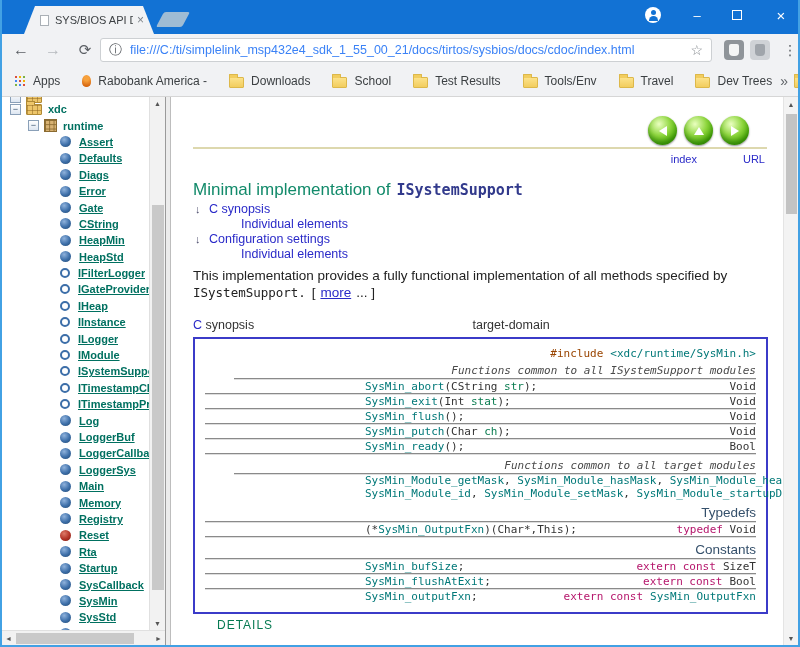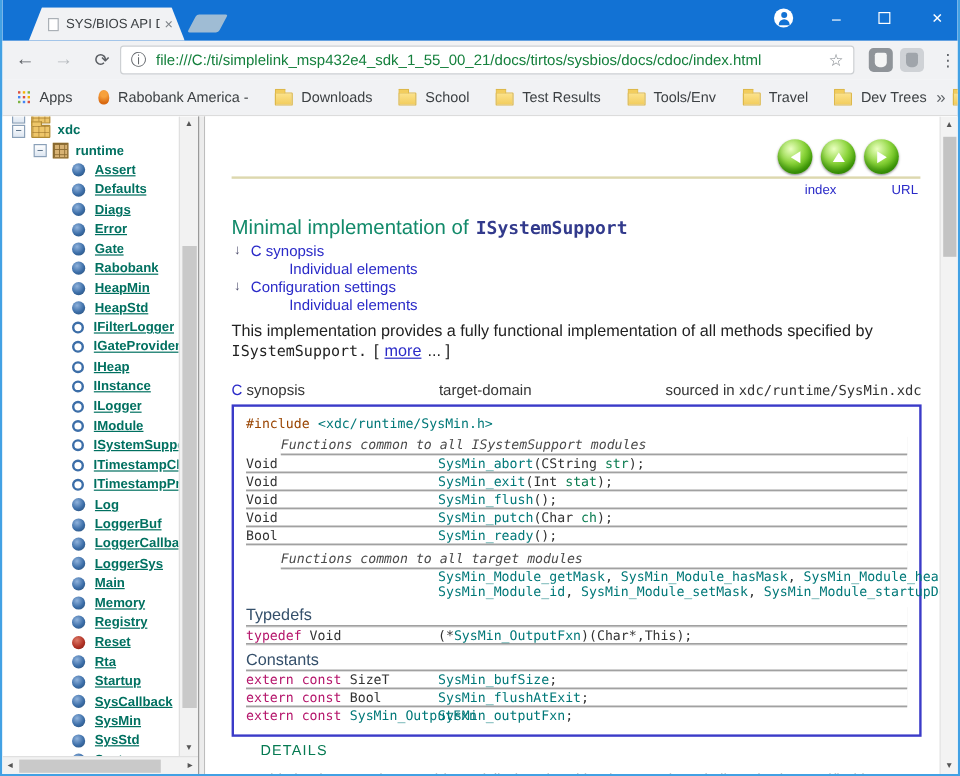--- a/index.html
+++ b/index.html
@@ -28,21 +28,21 @@
   .max-box { width:10px; height:10px; border:1px solid #fff; }
 
   
   .toolbar { height:32px; background:#f1f2f4; position:relative; }
   .navic { position:absolute; top:4px; width:26px; height:24px; display:flex; align-items:center; justify-content:center;
     font-size:16px; color:#5a5e63; }
   .ic-back { left:6px; } .ic-fwd { left:38px; color:#b6babe; } .ic-reload { left:70px; font-size:15px; }
   .omnibox { position:absolute; left:98px; top:4px; width:612px; height:24px; background:#fff;
     border:1px solid #cdd0d3; border-radius:3px; display:flex; align-items:center; padding:0 8px; }
   .ob-info { font-size:13px; color:#5f6368; margin-right:8px; flex:none; }
-  .ob-url { flex:1; font-size:12.5px; color:#15803d; white-space:nowrap; overflow:hidden; }
+  .ob-url { flex:1; font-size:12.5px; color:#3b82f6; white-space:nowrap; overflow:hidden; }
   .ob-star { font-size:14px; color:#80868b; flex:none; margin-left:6px; }
   .ext { position:absolute; top:6px; width:20px; height:20px; border-radius:4px; }
   .ext1 { left:722px; background:#8f9499; } .ext2 { left:748px; background:#cfd2d6; }
   .ext::before { content:""; position:absolute; left:5px; top:4px; width:10px; height:12px; background:#fff; border-radius:2px 2px 4px 4px; opacity:.9; }
   .ext2::before { background:#9aa0a6; }
   .menu3 { position:absolute; left:778px; top:4px; width:20px; height:24px; display:flex; align-items:center; justify-content:center;
     font-size:14px; color:#5f6368; }
 
   
   .bookmarks { height:31px; background:#f1f2f4; border-bottom:1px solid #d6d6d6; display:flex; align-items:center;
@@ -128,21 +128,21 @@
   .para .mono { font-size:12.5px; }
   .para .br { color:#222; margin:0 2px; }
   .morelink { color:#2a2ac8; text-decoration:underline; margin:0 3px; }
 
   .synbar { position:absolute; left:22px; top:221px; width:575px; display:flex; font-size:12.5px; color:#333; }
   .synbar .cblue { color:#2a2ac8; }
   .synbar .mid { flex:1; text-align:center; }
   .synbar .rt .mono { font-size:11.5px; }
 
   .codebox { position:absolute; left:22px; top:240px; width:575px; border:2px solid #3b3bc8; background:#fff;
-    padding:7px 10px 8px 10px; font:11px/15px "DejaVu Sans Mono",monospace; color:#333; }
+    padding:7px 10px 8px 10px; font:11px/15px "DejaVu Sans Mono",monospace; color:#333;text-align:right; }
   .cb-inc { height:15px; }
   .kw-inc { color:#994400; }
   .inc-path { color:#007878; margin-left:7px; }
   .cb-cap { font-style:italic; color:#4a4a4a; height:16px; margin-top:2px; border-bottom:1px solid #8a8a8a; box-shadow:0 1px 0 #dedede;margin-left:29px; }
   .frow, .tdrow, .crow { position:relative; height:15px; border-bottom:1px solid #8a8a8a; box-shadow:0 1px 0 #dedede; }
   .fdecl, .cdecl { position:absolute; left:160px; top:0; white-space:nowrap; }
   .fname, .cname, .mlnk { color:#007878; }
   .fparam { color:#0a7c50; }
   .cap2 { margin-top:4px; }
   .mlinks { margin-left:160px; height:13px; line-height:13px; white-space:nowrap; }
@@ -281,21 +281,21 @@
               <span class="tlabel">Error</span>
             </div>
 
             <div class="trow">
               <span class="blt mod"></span>
               <span class="tlabel">Gate</span>
             </div>
 
             <div class="trow">
               <span class="blt mod"></span>
-              <span class="tlabel">Rabobank</span>
+              <span class="tlabel">CString</span>
             </div>
 
             <div class="trow">
               <span class="blt mod"></span>
               <span class="tlabel">HeapMin</span>
             </div>
 
             <div class="trow">
               <span class="blt mod"></span>
               <span class="tlabel">HeapStd</span>
@@ -481,21 +481,20 @@
           <div>This implementation provides a fully functional implementation of all methods specified by</div>
           <div>
             <span class="mono">ISystemSupport.</span>
             <span class="br">[</span><a class="morelink">more</a><span class="br">... ]</span>
           </div>
         </div>
 
         <div class="synbar">
           <span class="lf"><span class="cblue">C</span> <span>synopsis</span></span>
           <span class="mid">target-domain</span>
-          <span class="rt"><span>sourced in</span> <span class="mono">xdc/runtime/SysMin.xdc</span></span>
         </div>
 
         <div class="codebox">
           <div class="cb-inc">
             <span class="kw-inc">#include</span><span class="inc-path">&lt;xdc/runtime/SysMin.h&gt;</span>
           </div>
           <div class="cb-cap">Functions common to all ISystemSupport modules</div>
 
           <div>
 

